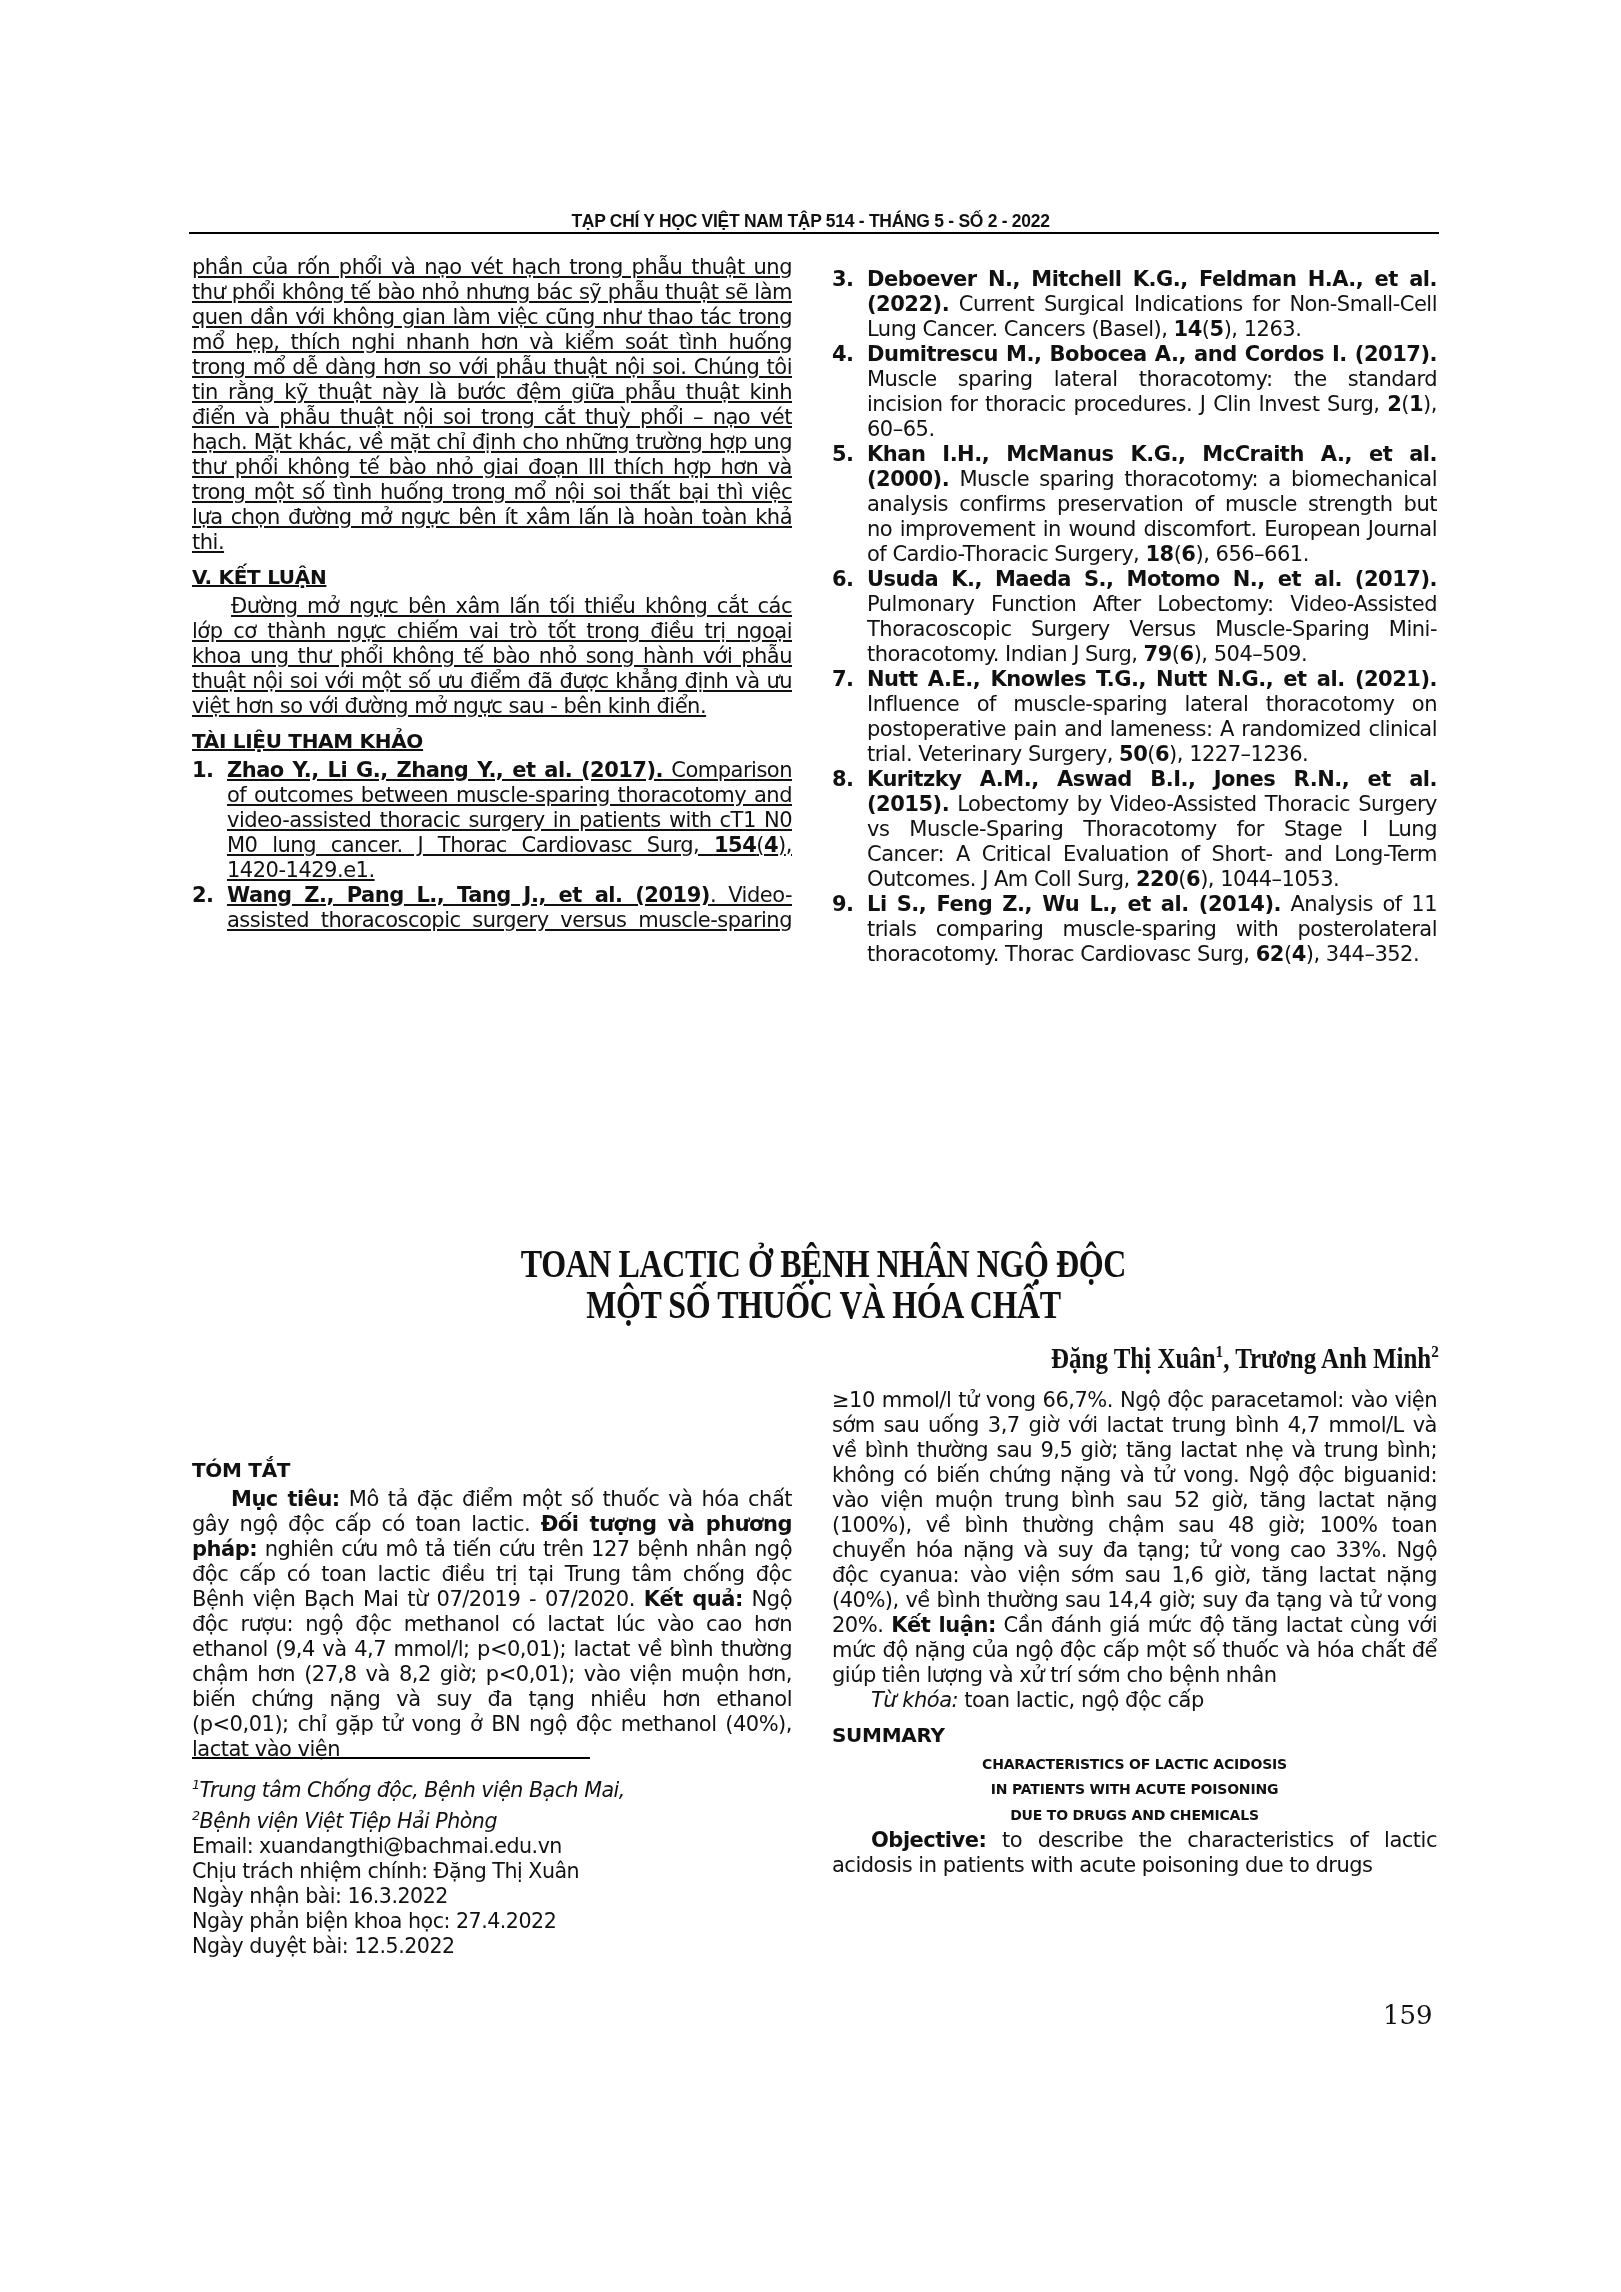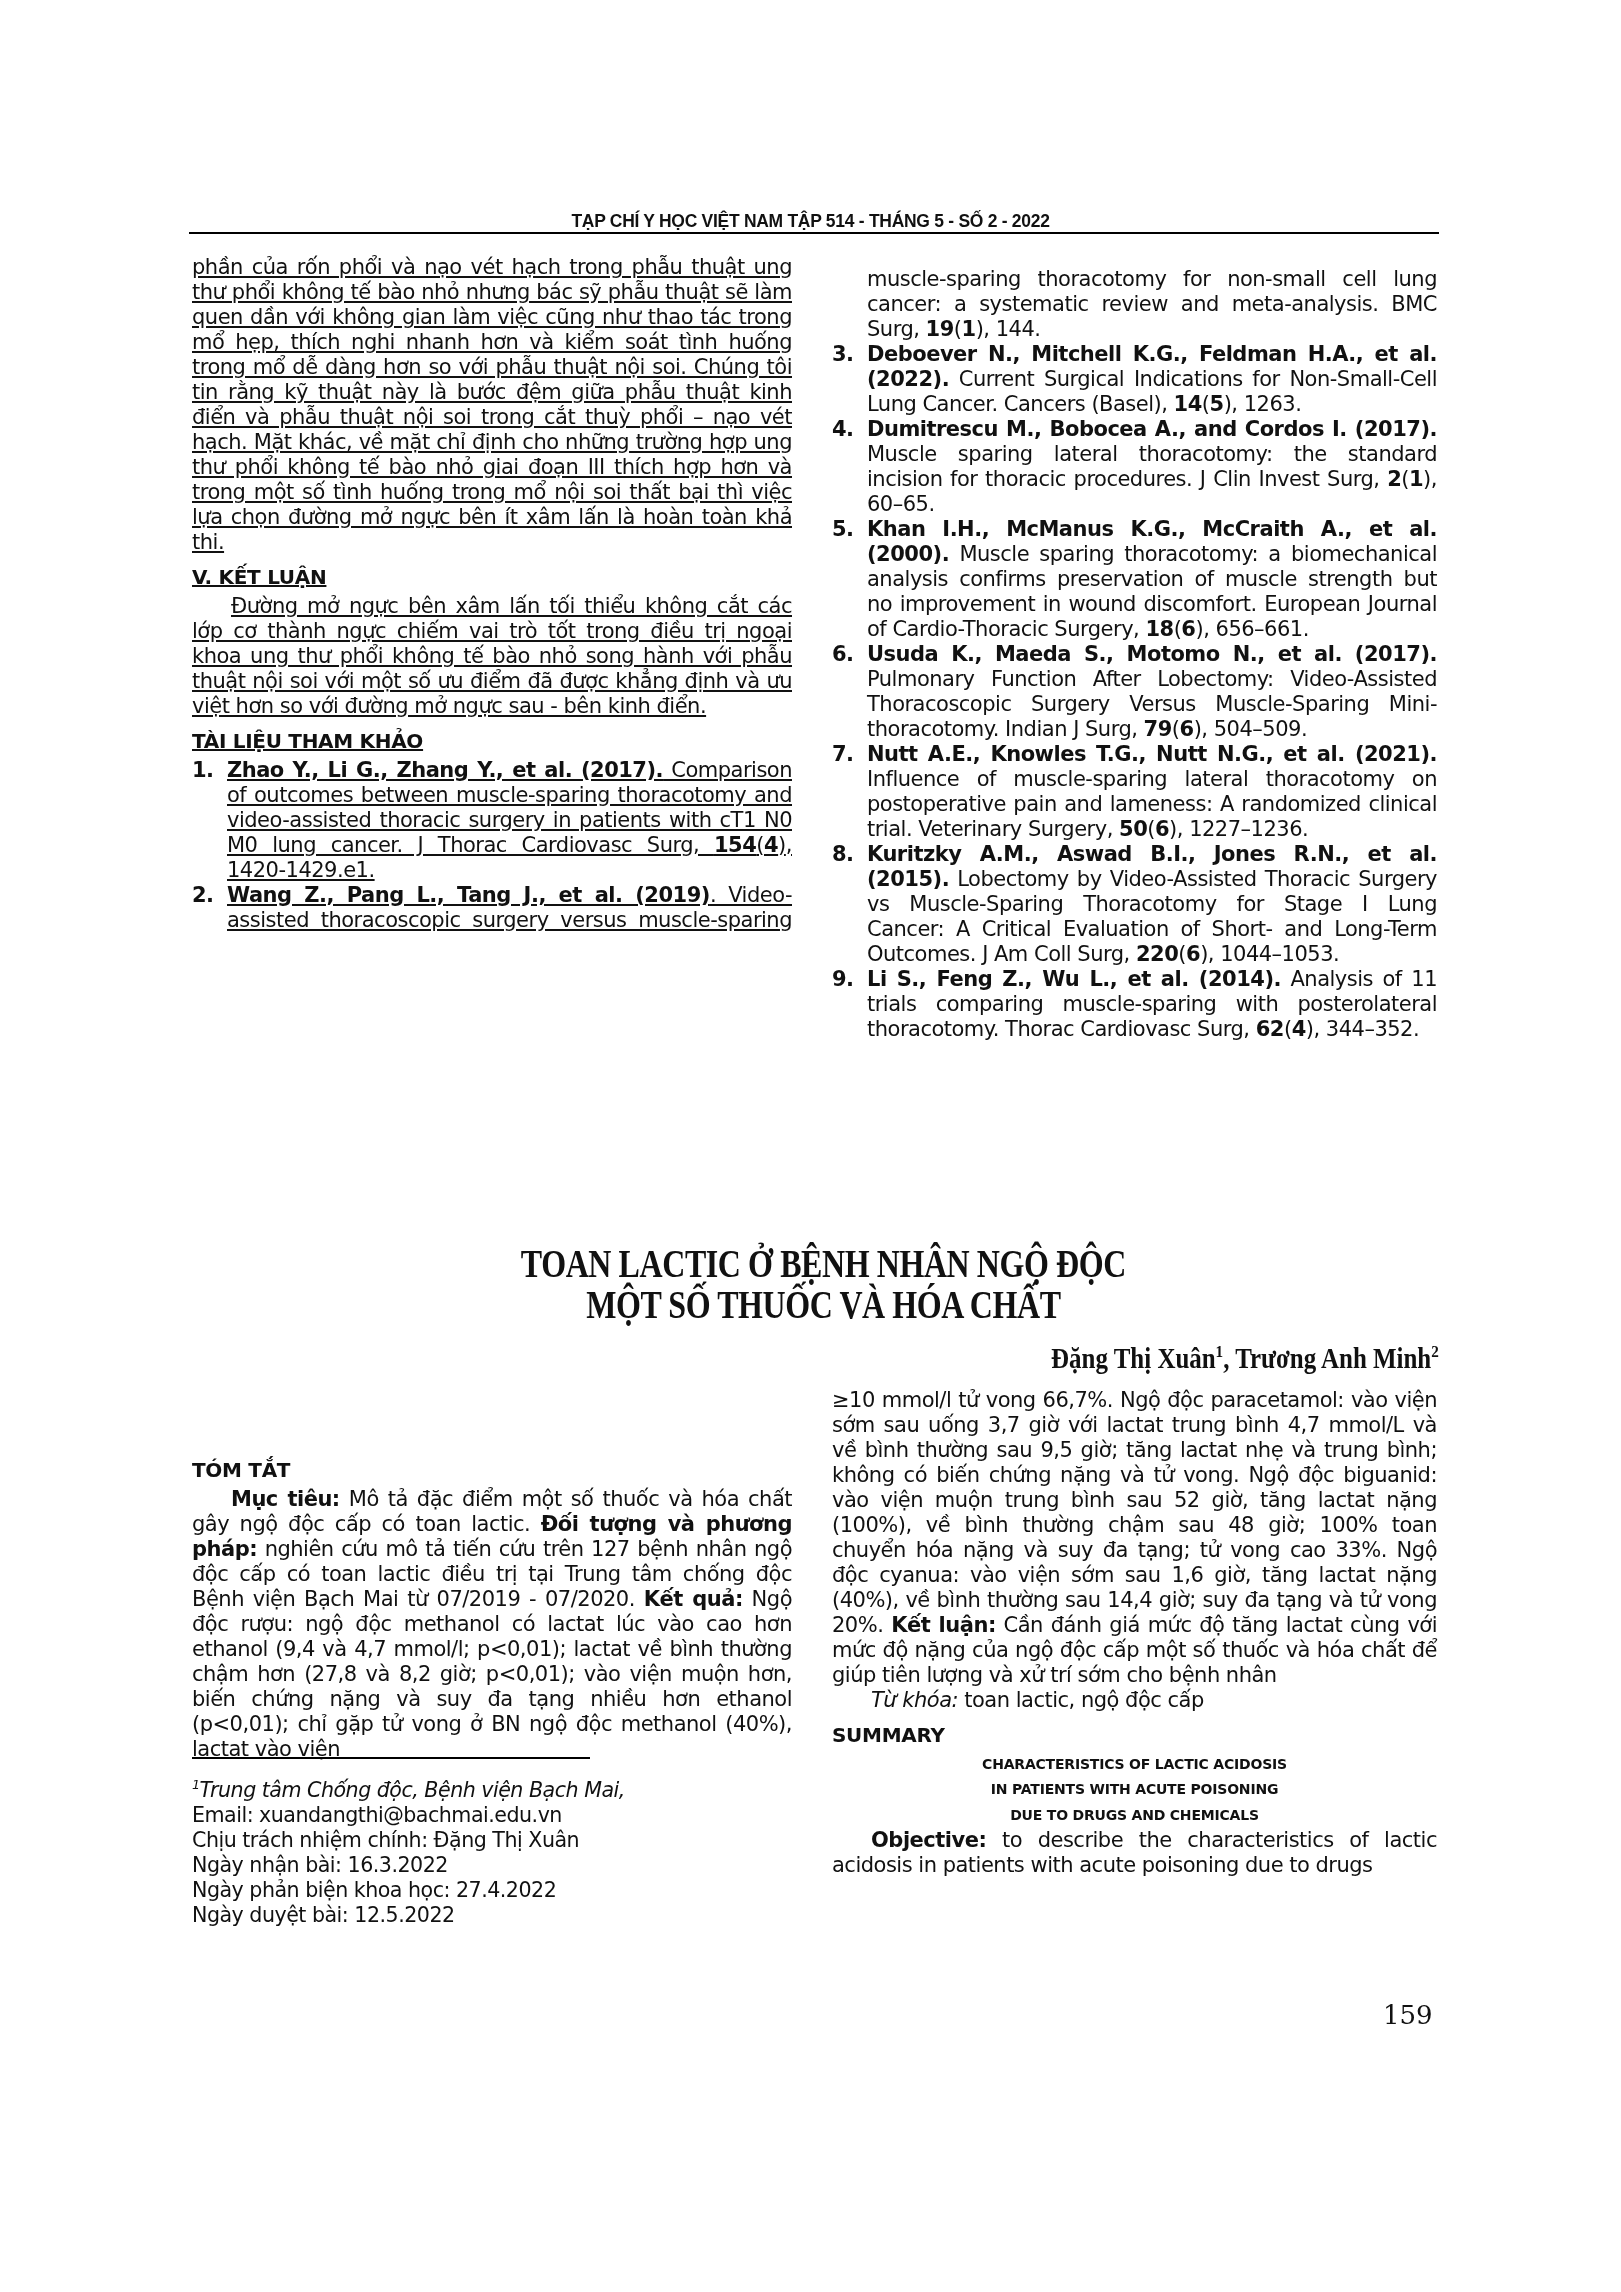--- a/index.html
+++ b/index.html
@@ -47,23 +47,20 @@
     </li>
     <li style="height:50px;overflow:hidden;">
       <span class="num">2.</span>
       <span class="b">Wang Z., Pang L., Tang J., et al. (2019)</span><span>. Video-assisted thoracoscopic surgery versus muscle-sparing thoracotomy for non-small cell lung cancer: a systematic review and meta-analysis. BMC Surg, </span>
     </li>
   </ol>
 </div>
 
 <div class="col col-right-top">
   <ol class="refs">
-    <li style="padding-left:35px;">
-      <span>muscle-sparing thoracotomy for non-small cell lung cancer: a systematic review and meta-analysis. BMC Surg, </span><span class="b">19</span>(<span class="b">1</span>)<span>, 144.</span>
-    </li>
     <li>
       <span class="num">3.</span>
       <span class="b">Deboever N., Mitchell K.G., Feldman H.A., et al. (2022).</span><span> Current Surgical Indications for Non-Small-Cell Lung Cancer. Cancers (Basel), </span><span class="b">14</span>(<span class="b">5</span>)<span>, 1263.</span>
     </li>
     <li>
       <span class="num">4.</span>
       <span class="b">Dumitrescu M., Bobocea A., and Cordos I. (2017).</span><span> Muscle sparing lateral thoracotomy: the standard incision for thoracic procedures. J Clin Invest Surg, </span><span class="b">2</span>(<span class="b">1</span>)<span>, 60–65.</span>
     </li>
     <li>
       <span class="num">5.</span>
@@ -97,20 +94,21 @@
 </div>
 
 <div class="col col-left-bottom">
   <p class="h-sec" style="margin-top:0 !important;">TÓM TẮT</p>
   <p class="indent"><span class="b">Mục tiêu:</span><span> Mô tả đặc điểm một số thuốc và hóa chất gây ngộ độc cấp có toan lactic. </span><span class="b">Đối tượng và phương pháp:</span><span> nghiên cứu mô tả tiến cứu trên 127 bệnh nhân ngộ độc cấp có toan lactic điều trị tại Trung tâm chống độc Bệnh viện Bạch Mai từ 07/2019 - 07/2020. </span><span class="b">Kết quả:</span><span> Ngộ độc rượu: ngộ độc methanol có lactat lúc vào cao hơn ethanol (9,4 và 4,7 mmol/l; p&lt;0,01); lactat về bình thường chậm hơn (27,8 và 8,2 giờ; p&lt;0,01); vào viện muộn hơn, biến chứng nặng và suy đa tạng nhiều hơn ethanol (p&lt;0,01); chỉ gặp tử vong ở BN ngộ độc methanol (40%), lactat vào viện</span></p>
 </div>
 
 <div class="footnote-rule"></div>
 <div class="footnotes">
   <div class="it"><sup>1</sup><span>Trung tâm Chống độc, Bệnh viện Bạch Mai,</span></div>
+  <div class="it"><sup>2</sup><span>Bệnh viện Việt Tiệp Hải Phòng</span></div>
   <div>Email: xuandangthi@bachmai.edu.vn</div>
   <div>Chịu trách nhiệm chính: Đặng Thị Xuân</div>
   <div>Ngày nhận bài: 16.3.2022</div>
   <div>Ngày phản biện khoa học: 27.4.2022</div>
   <div>Ngày duyệt bài: 12.5.2022</div>
 </div>
 
 <div class="col col-right-bottom">
   <p><span>≥10 mmol/l tử vong 66,7%. Ngộ độc paracetamol: vào viện sớm sau uống 3,7 giờ với lactat trung bình 4,7 mmol/L và về bình thường sau 9,5 giờ; tăng lactat nhẹ và trung bình; không có biến chứng nặng và tử vong. Ngộ độc biguanid: vào viện muộn trung bình sau 52 giờ, tăng lactat nặng (100%), về bình thường chậm sau 48 giờ; 100% toan chuyển hóa nặng và suy đa tạng; tử vong cao 33%. Ngộ độc cyanua: vào viện sớm sau 1,6 giờ, tăng lactat nặng (40%), về bình thường sau 14,4 giờ; suy đa tạng và tử vong 20%. </span><span class="b">Kết luận:</span><span> Cần đánh giá mức độ tăng lactat cùng với mức độ nặng của ngộ độc cấp một số thuốc và hóa chất để giúp tiên lượng và xử trí sớm cho bệnh nhân</span></p>
   <p class="indent" style="text-align:left;"><span class="bi">Từ khóa:</span><span> toan lactic, ngộ độc cấp</span></p>

